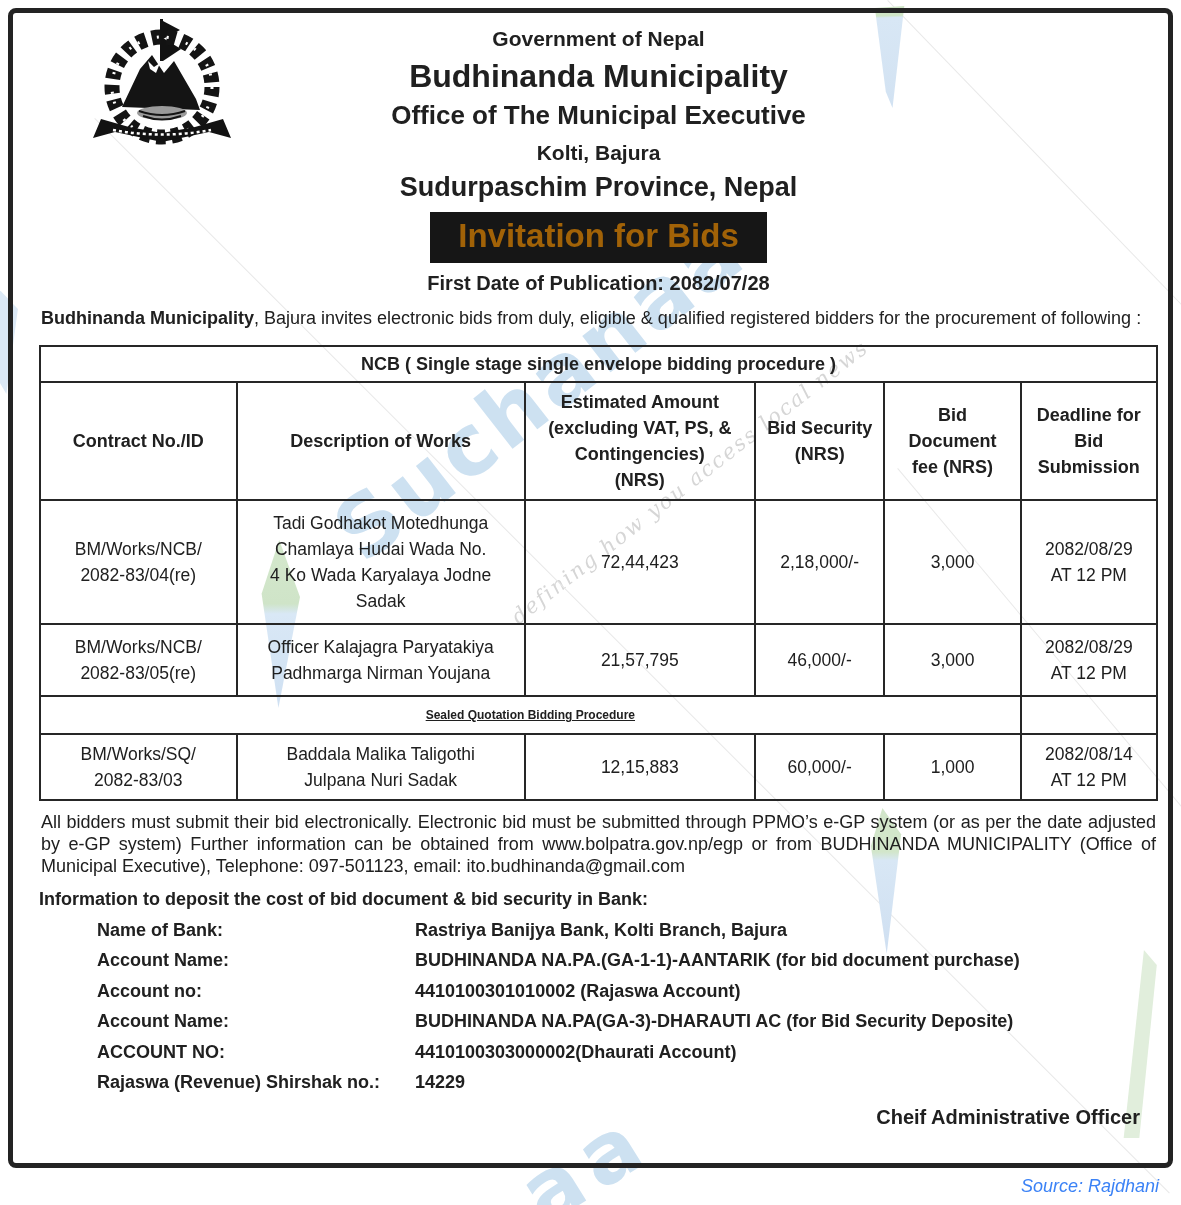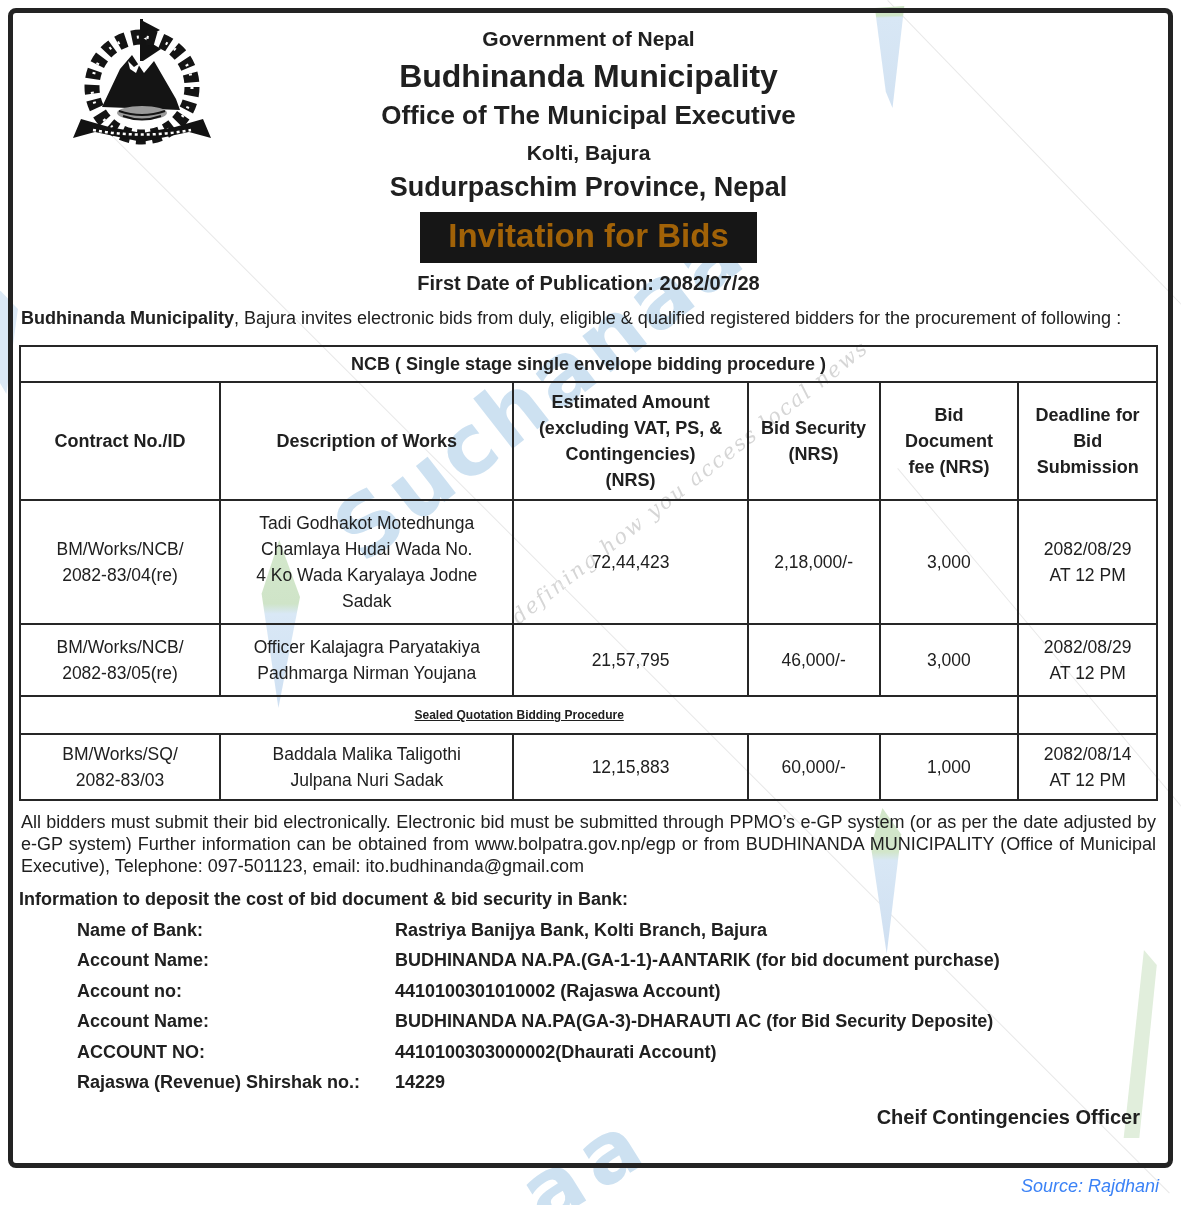--- a/index.html
+++ b/index.html
@@ -33,21 +33,21 @@
   #kite-bottommid{left:868px;top:808px;width:36px;height:146px;
     background:linear-gradient(180deg,#d2e6ca 0%,#d2e6ca 30%,#d8e7f5 36%,#cfdff1 100%);
     clip-path:polygon(40% 0,92% 18%,52% 100%,8% 26%);}
   #sliver-rightbottom{left:1120px;top:950px;width:46px;height:188px;background:#e1eedc;
     clip-path:polygon(8% 100%,52% 0,80% 8%,42% 100%);}
   #sliver-leftedge{left:-8px;top:282px;width:36px;height:112px;background:#dce9f6;
     clip-path:polygon(0 0,72% 24%,40% 100%,0 78%);}
   
   .doc{position:absolute;left:8px;top:8px;width:1165px;height:1160px;
     box-sizing:border-box;border:5px solid #232323;border-radius:8px;
-    padding:4px 10px 0 6px;z-index:1;background:transparent;}
+    padding:4px 10px 0 26px;z-index:1;background:transparent;}
   
   .hdr{position:relative;text-align:center;}
   .logo{position:absolute;left:42px;top:0;width:162px;height:132px;}
   .t-gov{font-size:21px;font-weight:bold;padding-top:10px;}
   .t-muni{font-size:32px;font-weight:bold;margin-top:7px;}
   .t-office{font-size:26px;font-weight:bold;margin-top:5px;}
   .t-kolti{font-size:21px;font-weight:bold;margin-top:10px;}
   .t-prov{font-size:27px;font-weight:bold;margin-top:7px;}
   .banner{display:inline-block;background:#161616;color:#a16207;
     font-size:33px;font-weight:bold;padding:5px 28px 8px 28px;margin-top:9px;}
@@ -213,16 +213,16 @@
   </div>
   <div class="bank-row">
     <span class="bank-label">ACCOUNT NO:</span>
     <span class="bank-value">4410100303000002(Dhaurati Account)</span>
   </div>
   <div class="bank-row">
     <span class="bank-label">Rajaswa (Revenue) Shirshak no.:</span>
     <span class="bank-value">14229</span>
   </div>
 
-  <div class="signature">Cheif Contingencies Officer</div>
+  <div class="signature">Cheif Administrative Officer</div>
 </div>
 
 <div class="source">Source: Rajdhani</div>
 
 </body></html>

